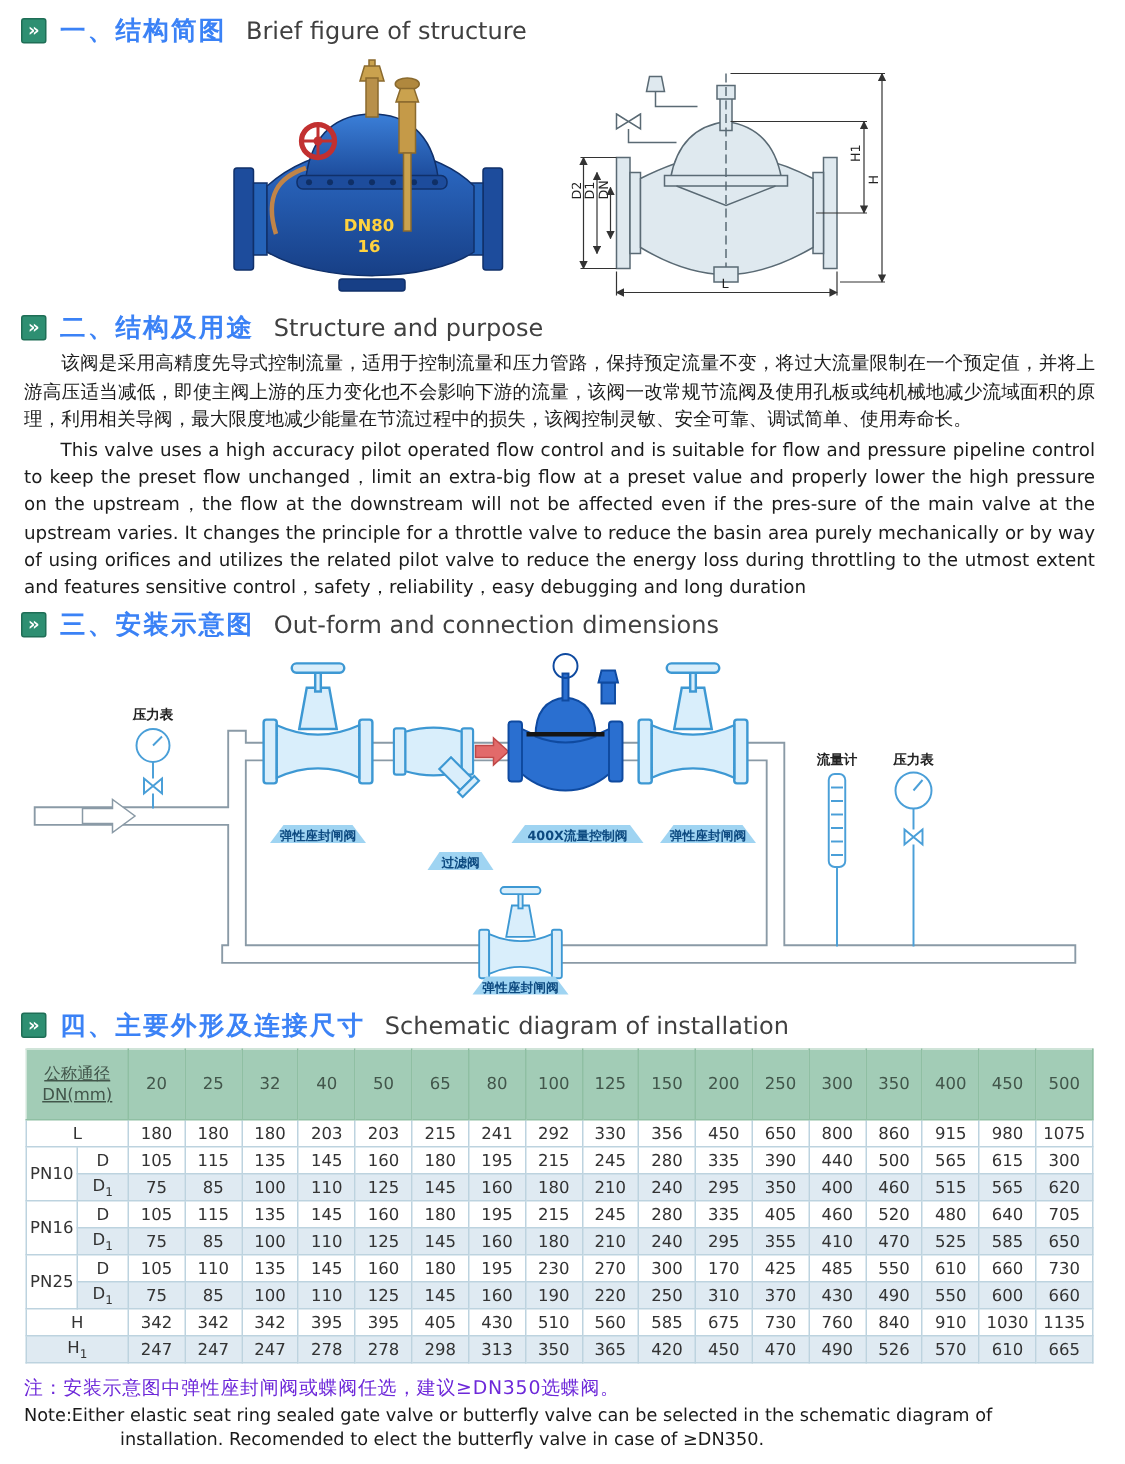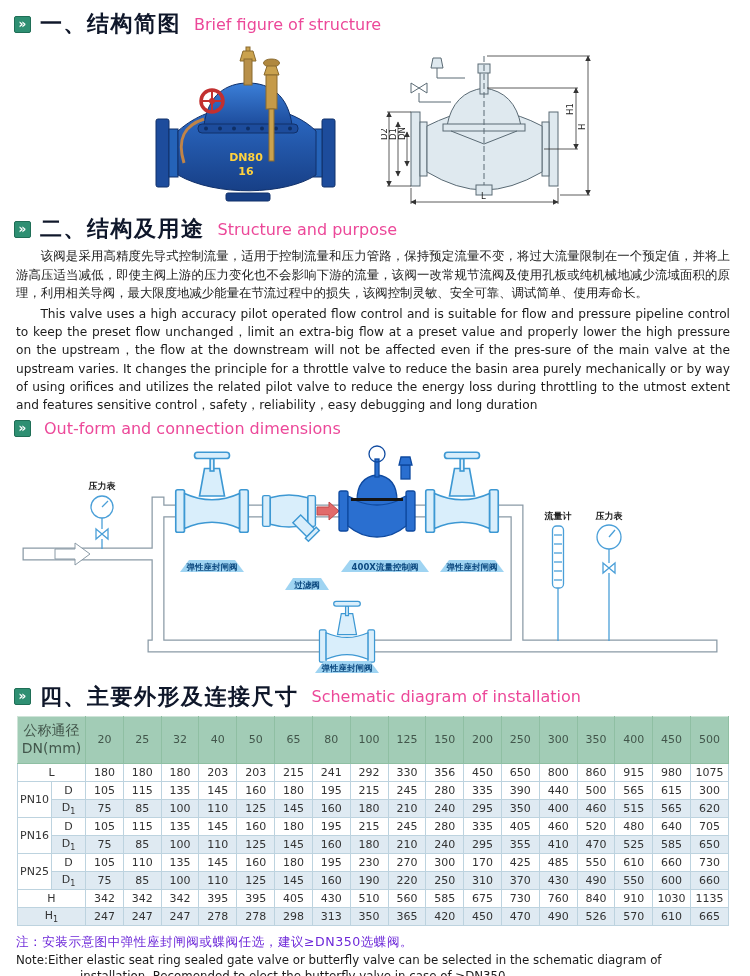--- a/index.html
+++ b/index.html
@@ -11,22 +11,22 @@
   }
   .page { padding:5px 18px 0 14px; }
 
   
   .sec-head { display:flex; align-items:center; gap:9px; margin:4px 0 3px; }
   .sec-icon {
     width:17px; height:17px; background:#2e8f72; border:1px solid #1f6e56;
     border-radius:2px; color:#fff; font-size:12px; line-height:15px;
     text-align:center; font-weight:bold; flex:0 0 auto;
   }
-  .sec-zh { font-size:22px; font-weight:700; letter-spacing:1.5px; color:#0f172a; }
-  .sec-en { font-size:16px; font-weight:500; color:#ec4899; margin-left:4px; }
+  .sec-zh { font-size:17px; font-weight:700; letter-spacing:1.5px; color:#3b82f6; }
+  .sec-en { font-size:16px; font-weight:500; color:#404040; margin-left:4px; }
 
   
   .figures-row { display:flex; justify-content:center; align-items:center; gap:20px; margin:2px 0 4px;text-align:right; }
 
   
   .para { font-size:12.4px; line-height:1.5; text-align:justify; text-indent:2em; margin:2px 2px; }
   .para.en { font-size:12.2px; }
 
   
   .diagram-wrap { margin:0 auto; width:712px; }
@@ -46,21 +46,21 @@
   
   table.dims {
     width:712px; margin:4px auto 0; border-collapse:collapse; table-layout:fixed;
     font-size:11px; color:#333;
   }
   table.dims th, table.dims td { border:1px solid #bdd3df; text-align:center; padding:0 1px; height:18px; }
   table.dims thead th {
     background:#a2ccb6; color:#42564b; font-weight:400; height:47px;
     border-color:#cfe4d8 #8fbfa3 #8fbfa3 #cfe4d8; font-size:11px;
   }
-  table.dims thead th.corner { font-size:14px; line-height:1.25; }
+  table.dims thead th.corner { font-size:11px; line-height:1.25;text-decoration:underline; }
   table.dims td.grp, table.dims td.lbl { background:#fff; color:#333; }
   table.dims tr.tint td { background:#dfeaf2; }
   sub { font-size:8px; }
 
   
   .notes { margin:8px 2px 0; }
   .note-zh { font-size:12.6px; color:#6d28d9; margin-bottom:2px; letter-spacing:.5px; }
   .note-en { font-size:11.8px; color:#1a1a1a; line-height:1.35; padding-left:64px; text-indent:-64px; }
 </style>
 </head>
@@ -178,20 +178,21 @@
   <div class="sec-head">
     <span class="sec-icon">»</span>
     <span class="sec-zh">二、结构及用途</span>
     <span class="sec-en">Structure and purpose</span>
   </div>
   <p class="para zh">该阀是采用高精度先导式控制流量，适用于控制流量和压力管路，保持预定流量不变，将过大流量限制在一个预定值，并将上游高压适当减低，即使主阀上游的压力变化也不会影响下游的流量，该阀一改常规节流阀及使用孔板或纯机械地减少流域面积的原理，利用相关导阀，最大限度地减少能量在节流过程中的损失，该阀控制灵敏、安全可靠、调试简单、使用寿命长。</p>
   <p class="para en">This valve uses a high accuracy pilot operated flow control and is suitable for flow and pressure pipeline control to keep the preset flow unchanged，limit an extra-big flow at a preset value and properly lower the high pressure on the upstream，the flow at the downstream will not be affected even if the pres-sure of the main valve at the upstream varies.  It changes the principle for a throttle valve to reduce the basin area purely mechanically or by way of using orifices and utilizes the related pilot valve to reduce the energy loss during throttling to the utmost extent and features sensitive control，safety，reliability，easy debugging and long duration</p>
 
   <div class="sec-head">
     <span class="sec-icon">»</span>
+    <span class="sec-zh">三、安装示意图</span>
     <span class="sec-en">Out-form and connection dimensions</span>
   </div>
 
   <div class="diagram-wrap">
     <svg width="712" height="233" viewBox="0 0 712 233">
       <defs>
         <g id="gatev">
           <rect x="-29" y="-17" width="7" height="34" rx="1.5"></rect>
           <rect x="22" y="-17" width="7" height="34" rx="1.5"></rect>
           <path d="M-22,-14 Q0,-4 22,-14 L22,14 Q0,4 -22,14 Z"></path>

